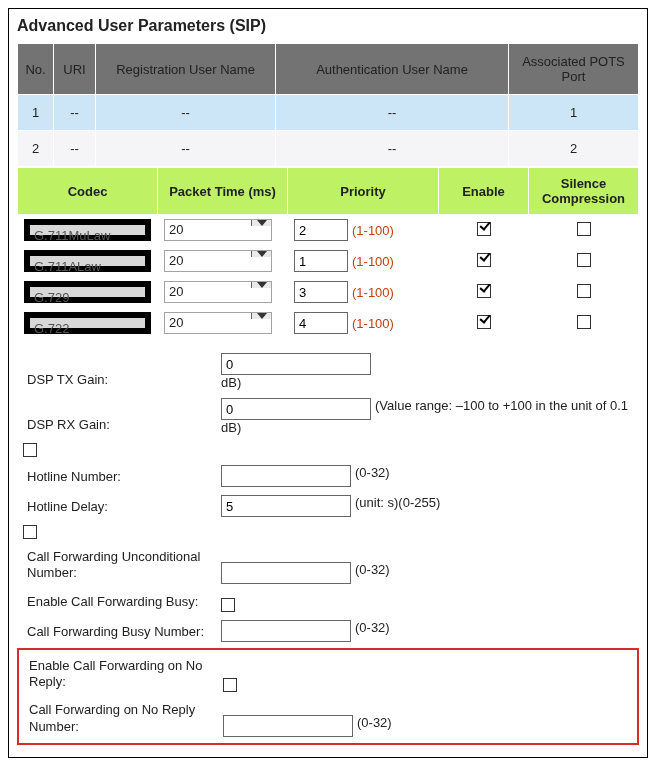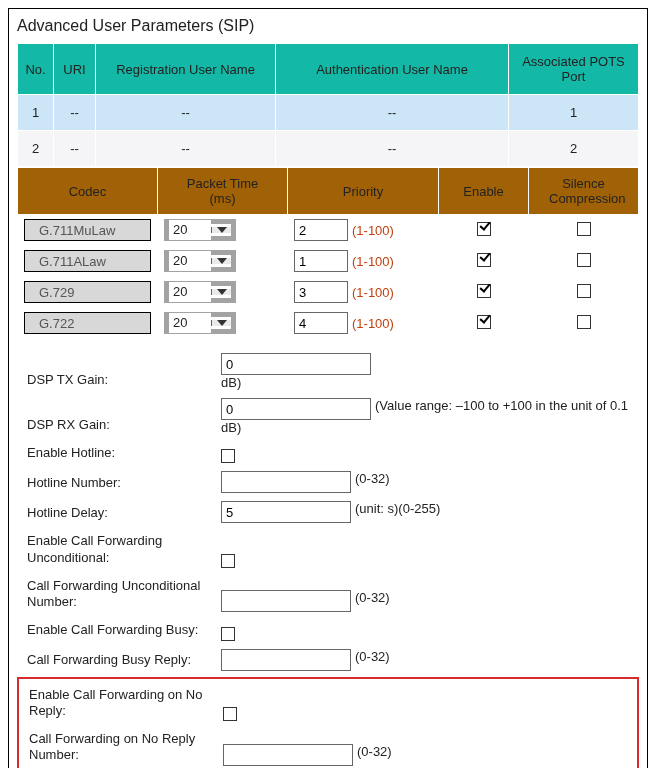--- a/index.html
+++ b/index.html
@@ -11,77 +11,77 @@
     color: #222;
     background: #fff;
     width: 656px;
   }
   .panel {
     border: 1px solid #000;
     padding: 8px 8px 12px 8px;
   }
   h2.title {
     font-size: 16px;
-    font-weight: 400;
+    font-weight: 700;
     margin: 0 0 8px 0;
   }
   
   table.users {
     width: 100%;
     border-collapse: collapse;
     table-layout: fixed;
   }
   table.users th, table.users td {
     border: 1px solid #fff;
-    background: #14b8a6;
+    background: #737373;
     text-align: center;
     font-weight: 400;
     padding: 10px 4px;
     font-size: 13px;
   }
   table.users tr.row-sel td { background: #cde6f7; }
   table.users tr.row-alt td { background: #f5f5f7; }
   
   table.codecs {
     width: 100%;
     border-collapse: collapse;
     table-layout: fixed;
     margin-top: 0;
   }
   table.codecs th {
     border: 1px solid #fff;
-    background: #a16207;
-    font-weight: 400;
+    background: #bef264;
+    font-weight: 700;
     text-align: center;
-    padding: 8px 20px;
+    padding: 8px 4px;
     font-size: 13px;
   }
   table.codecs td {
     border: 1px solid #fff;
     background: #fff;
     padding: 4px 6px;
     vertical-align: middle;
     font-size: 13px;
   }
   .codec-name {
     display: block;
     width: 100%;
-    border: 1px solid #000000;
+    border: 6px solid #000000;
     background: #d8d8d8;
     color: #555;
-    padding: 2px 14px;
+    padding: 2px 4px;
     height: 22px;
     line-height: 18px;
   }
   .sel-wrap {
     display: inline-flex;
-    align-items: center;
-    border: 5px solid #a3a3a3;
+    align-items: flex-start;
+    border: 1px solid #a3a3a3;
     height: 22px;
-    width: 72px;
+    width: 108px;
   }
   .sel-val {
     flex: 1;
     padding: 0 4px;
     line-height: 20px;
     font-size: 13px;
     background: #fff;
   }
   .sel-btn {
     width: 20px;
@@ -304,21 +304,20 @@
       <div class="ctl">
         <div>
           <input class="txt wide" value="0" style=""><br>
           <span class="unitnote">dB)</span>
         </div>
         <span class="unitnote">(Value range: –100 to +100 in the unit of 0.1</span>
       </div>
     </div>
 
     <div class="frow">
-      <div class="lab">Enable Hotline:</div>
       <div class="ctl">
           <span class="cb"></span>
         </div>
     </div>
 
     <div class="frow">
       <div class="lab">Hotline Number:</div>
       <div class="ctl">
         <input class="txt med" value="" style="">
         <span class="unitnote">(0-32)</span>
@@ -327,21 +326,20 @@
 
     <div class="frow">
       <div class="lab">Hotline Delay:</div>
       <div class="ctl">
         <input class="txt med" value="5" style="">
         <span class="unitnote">(unit: s)(0-255)</span>
       </div>
     </div>
 
     <div class="frow">
-      <div class="lab">Enable Call Forwarding Unconditional:</div>
       <div class="ctl">
           <span class="cb"></span>
         </div>
     </div>
 
     <div class="frow">
       <div class="lab">Call Forwarding Unconditional Number:</div>
       <div class="ctl">
         <input class="txt med" value="" style="">
         <span class="unitnote">(0-32)</span>
@@ -349,21 +347,21 @@
     </div>
 
     <div class="frow">
       <div class="lab">Enable Call Forwarding Busy:</div>
       <div class="ctl">
           <span class="cb"></span>
         </div>
     </div>
 
     <div class="frow">
-      <div class="lab">Call Forwarding Busy Reply:</div>
+      <div class="lab">Call Forwarding Busy Number:</div>
       <div class="ctl">
         <input class="txt med" value="" style="">
         <span class="unitnote">(0-32)</span>
       </div>
     </div>
 
     <div class="highlight-box">
       <div class="frow">
         <div class="lab">Enable Call Forwarding on No Reply:</div>
         <div class="ctl">

